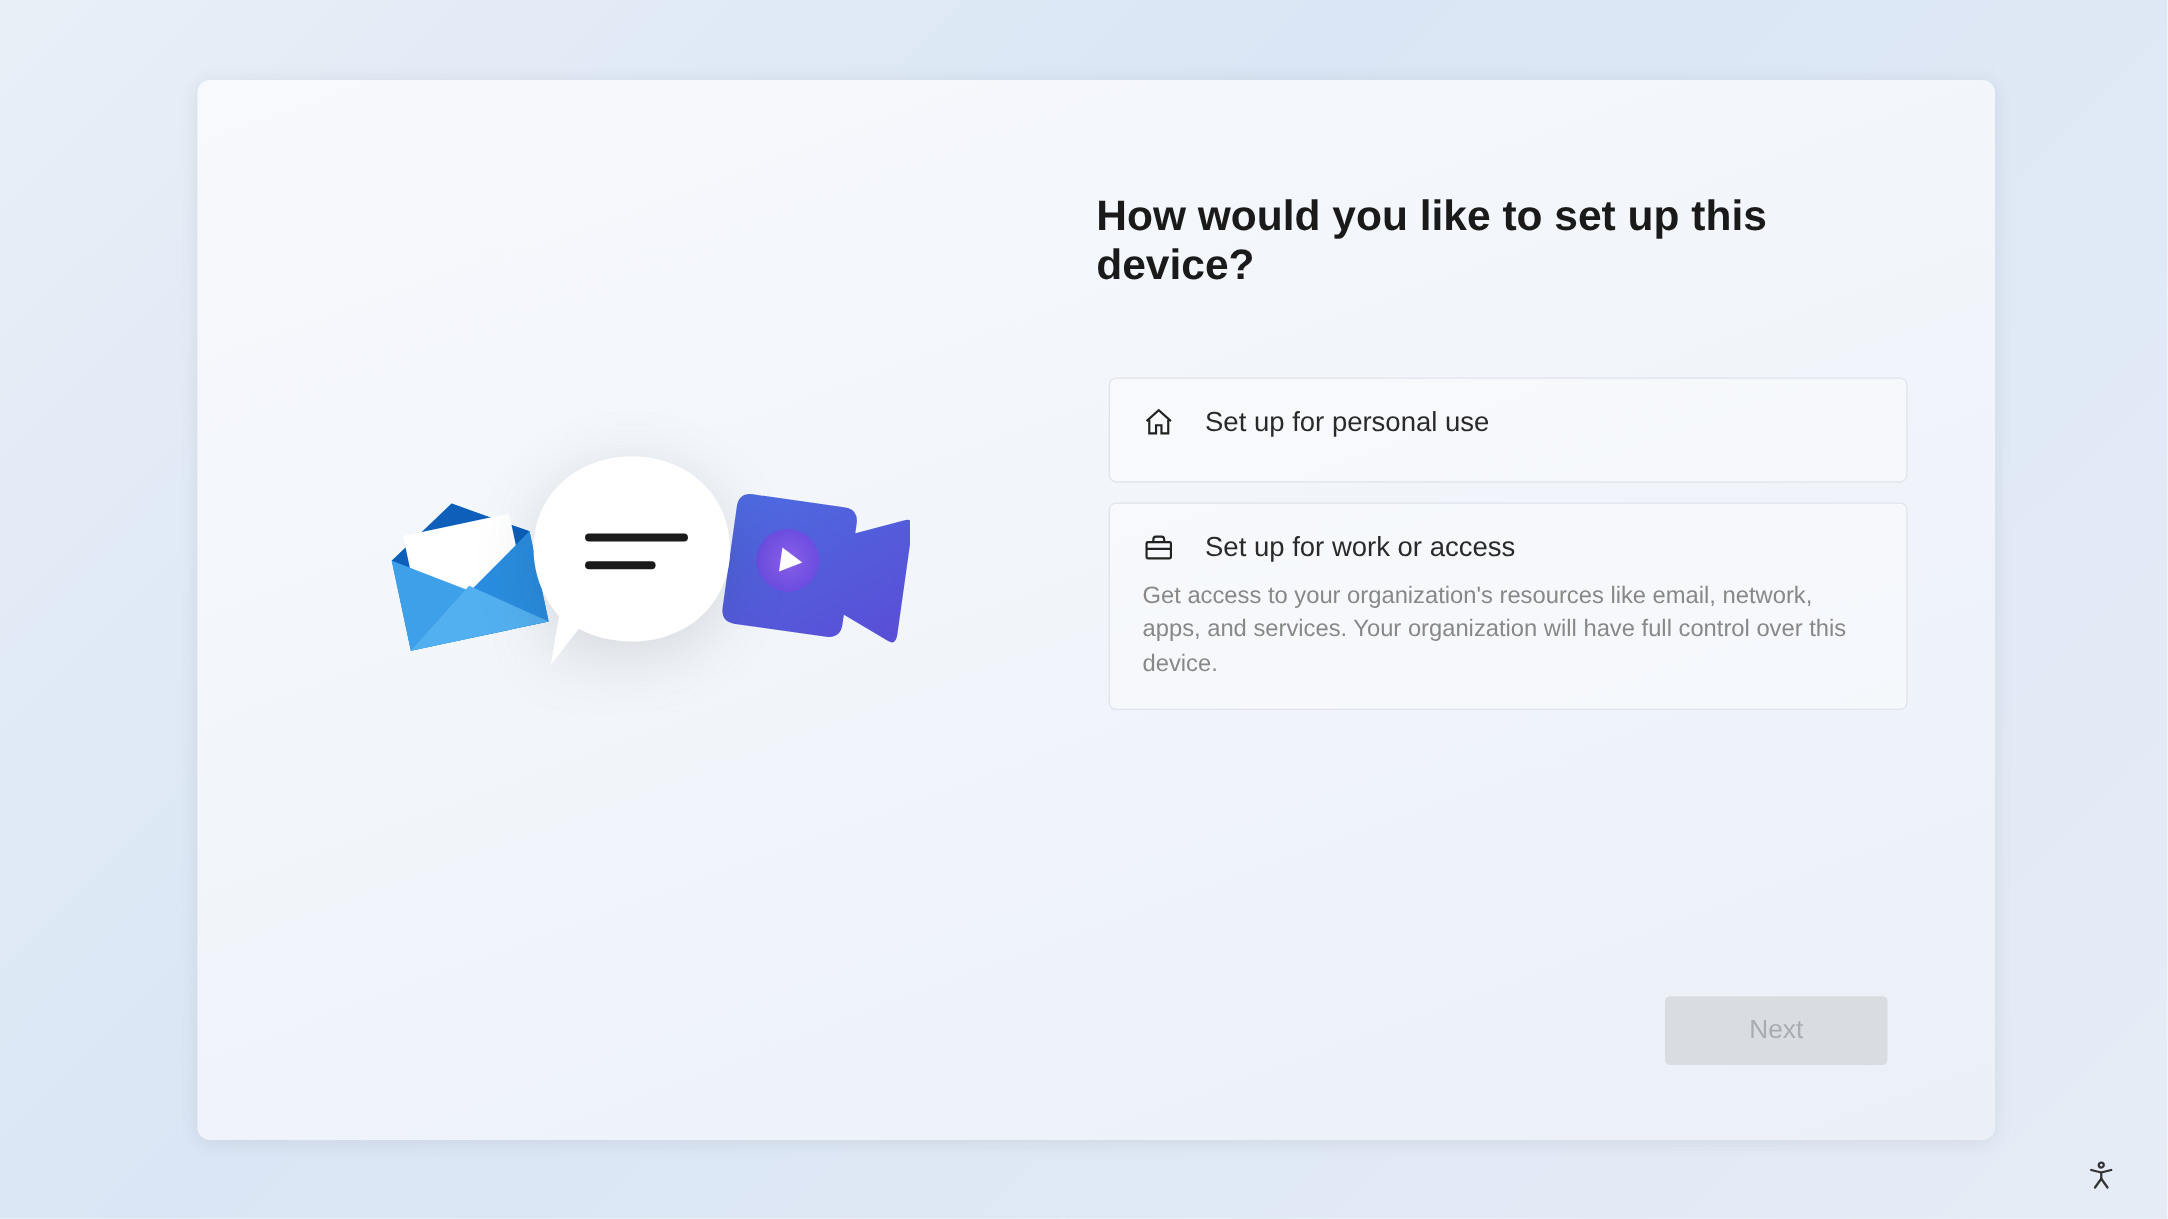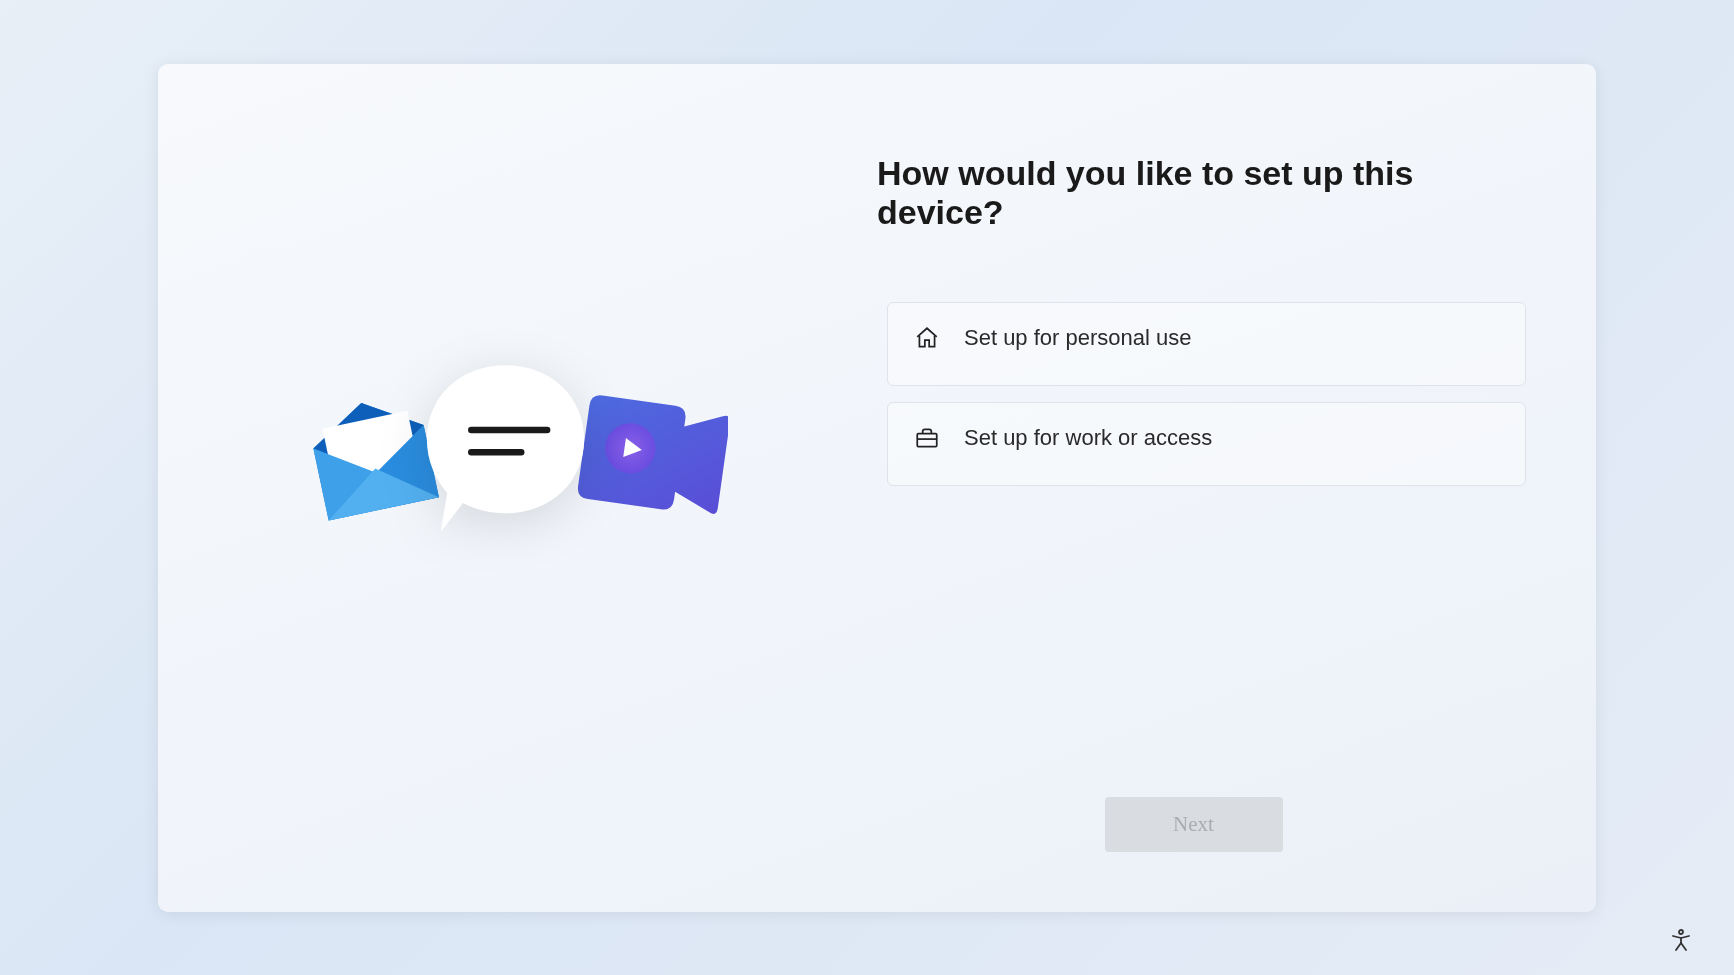--- a/index.html
+++ b/index.html
@@ -128,24 +128,23 @@
     .option-desc {
       font-size: 19px;
       line-height: 1.45;
       color: #888;
       font-weight: 400;
     }
 
     .footer-actions {
       margin-top: auto;
       display: flex;
-      justify-content: center;
+      justify-content: flex-end;
       padding-right: 16px;
       padding-bottom: 20px;
-      font-family: Liberation Serif, serif;
     }
 
     .next-button {
       width: 178px;
       height: 55px;
       background: #d9dce0;
       color: #a9adb2;
       border: none;
       border-radius: 4px;
       font-size: 21px;
@@ -232,20 +231,21 @@
 
       <div class="option-card">
         <div class="option-header">
           <svg class="option-icon" viewBox="0 0 24 24" fill="none" stroke="#222" stroke-width="1.6">
             <rect x="3" y="8" width="18" height="12" rx="1"></rect>
             <path d="M3 13 H21"></path>
             <path d="M8 8 V6 Q8 4 10 4 H14 Q16 4 16 6 V8"></path>
           </svg>
           <span class="option-title">Set up for work or access</span>
         </div>
+        <div class="option-desc">Get access to your organization's resources like email, network, apps, and services. Your organization will have full control over this device.</div>
       </div>
 
     </div>
 
     <div class="footer-actions">
       <button class="next-button" disabled="">Next</button>
     </div>
   </div>
 
 </div>

